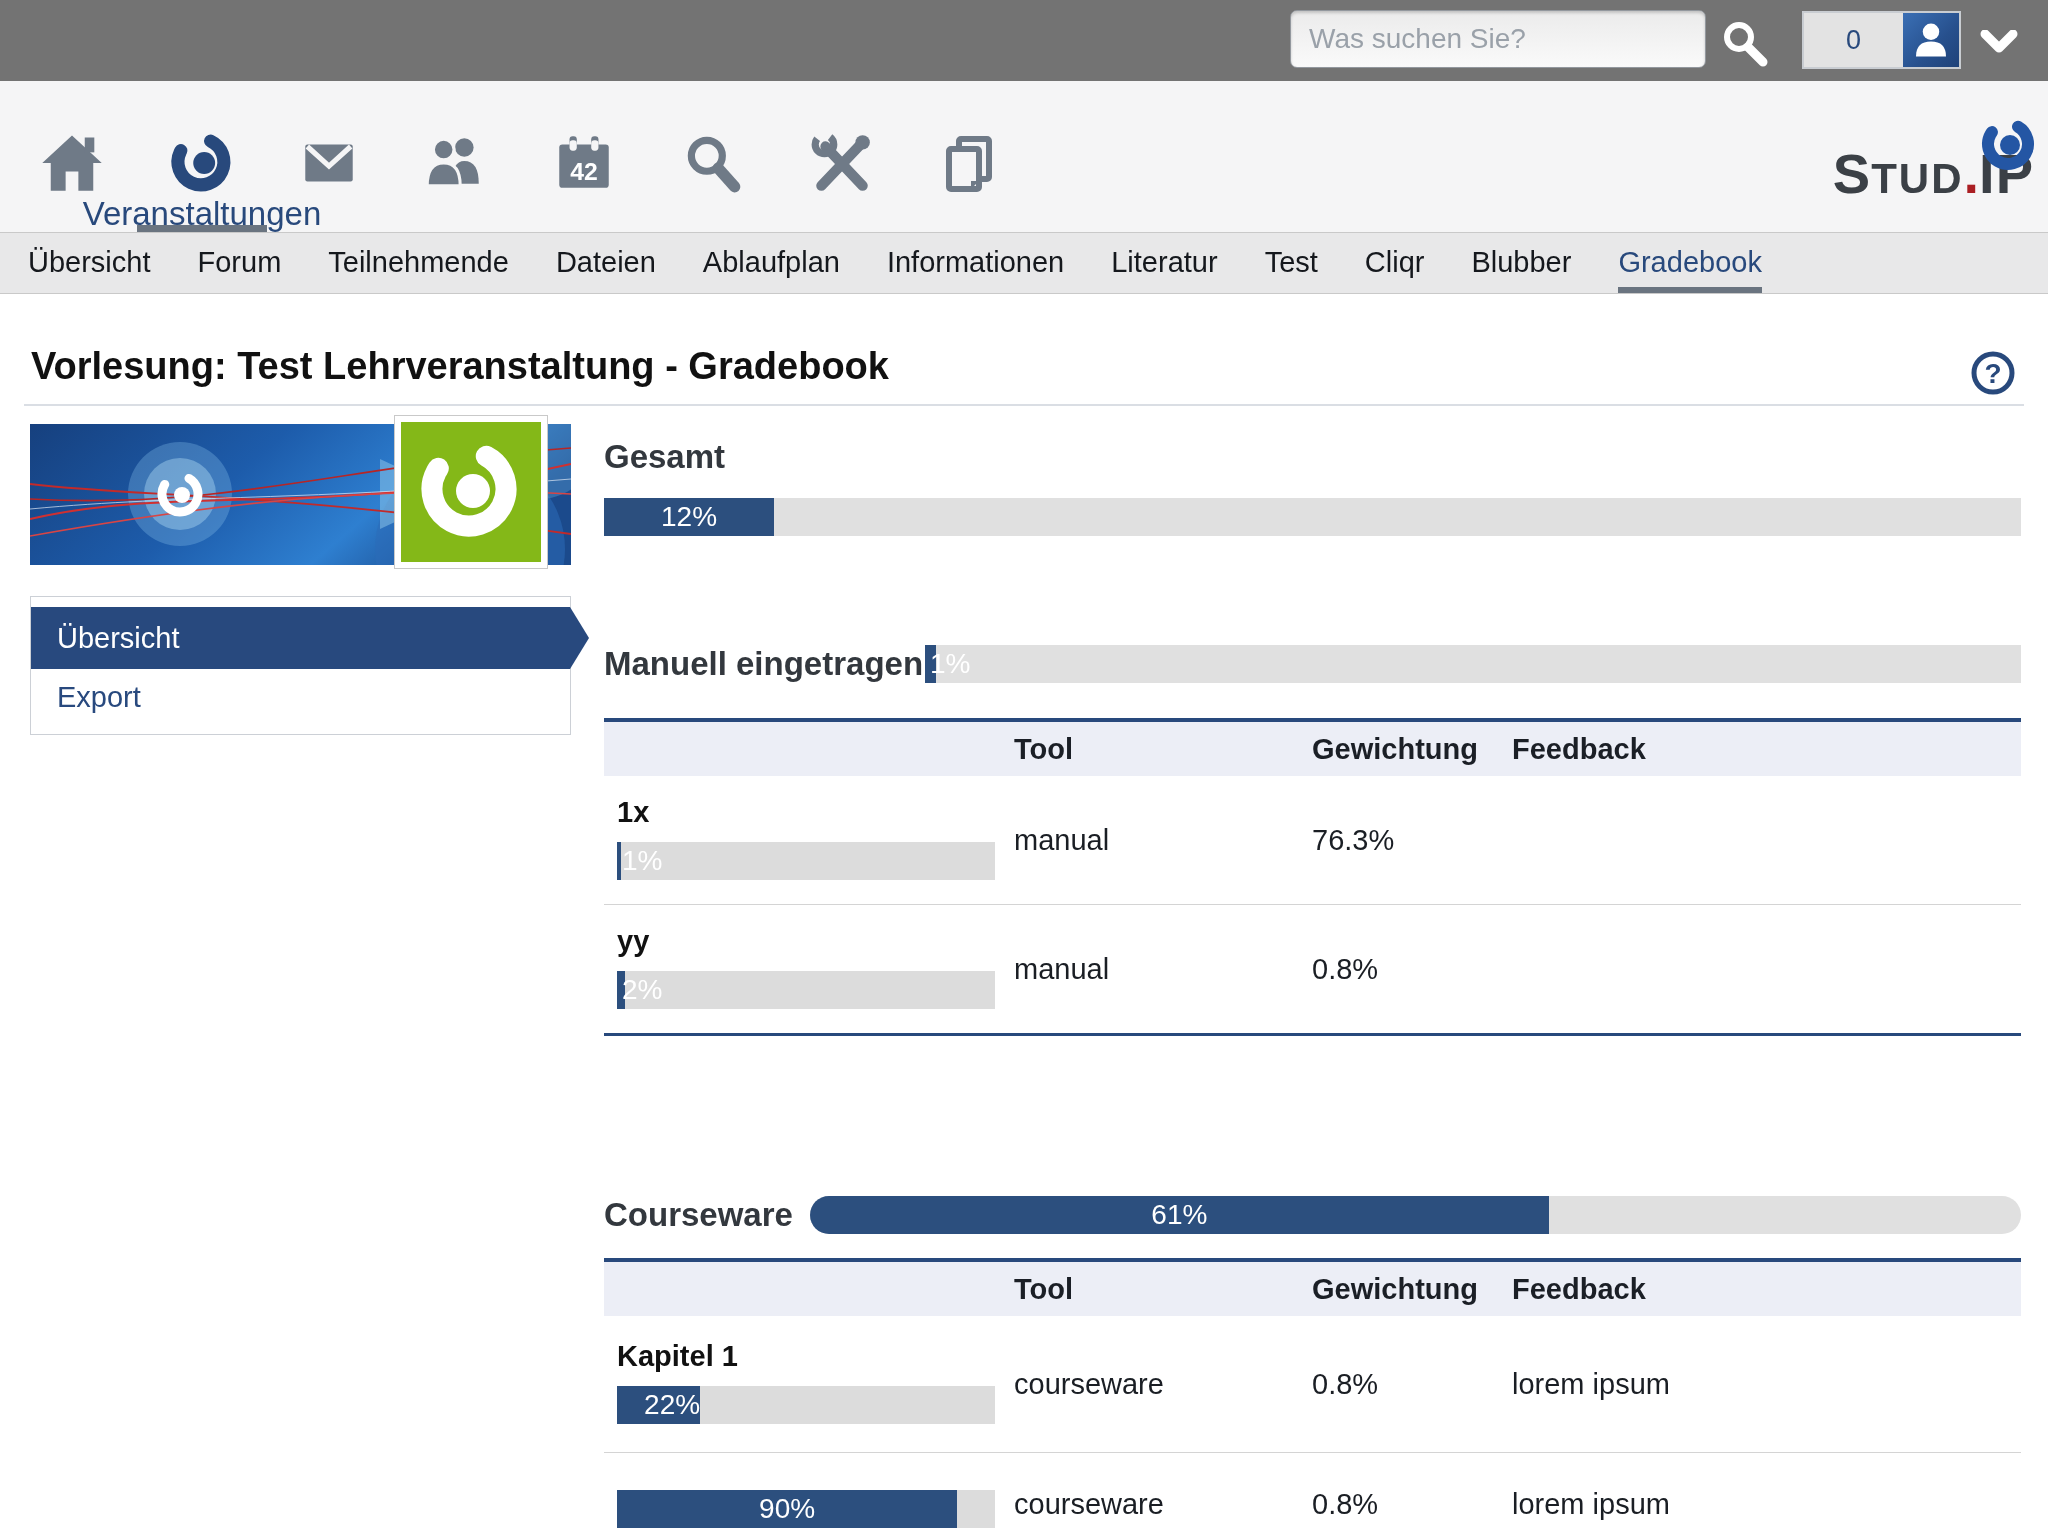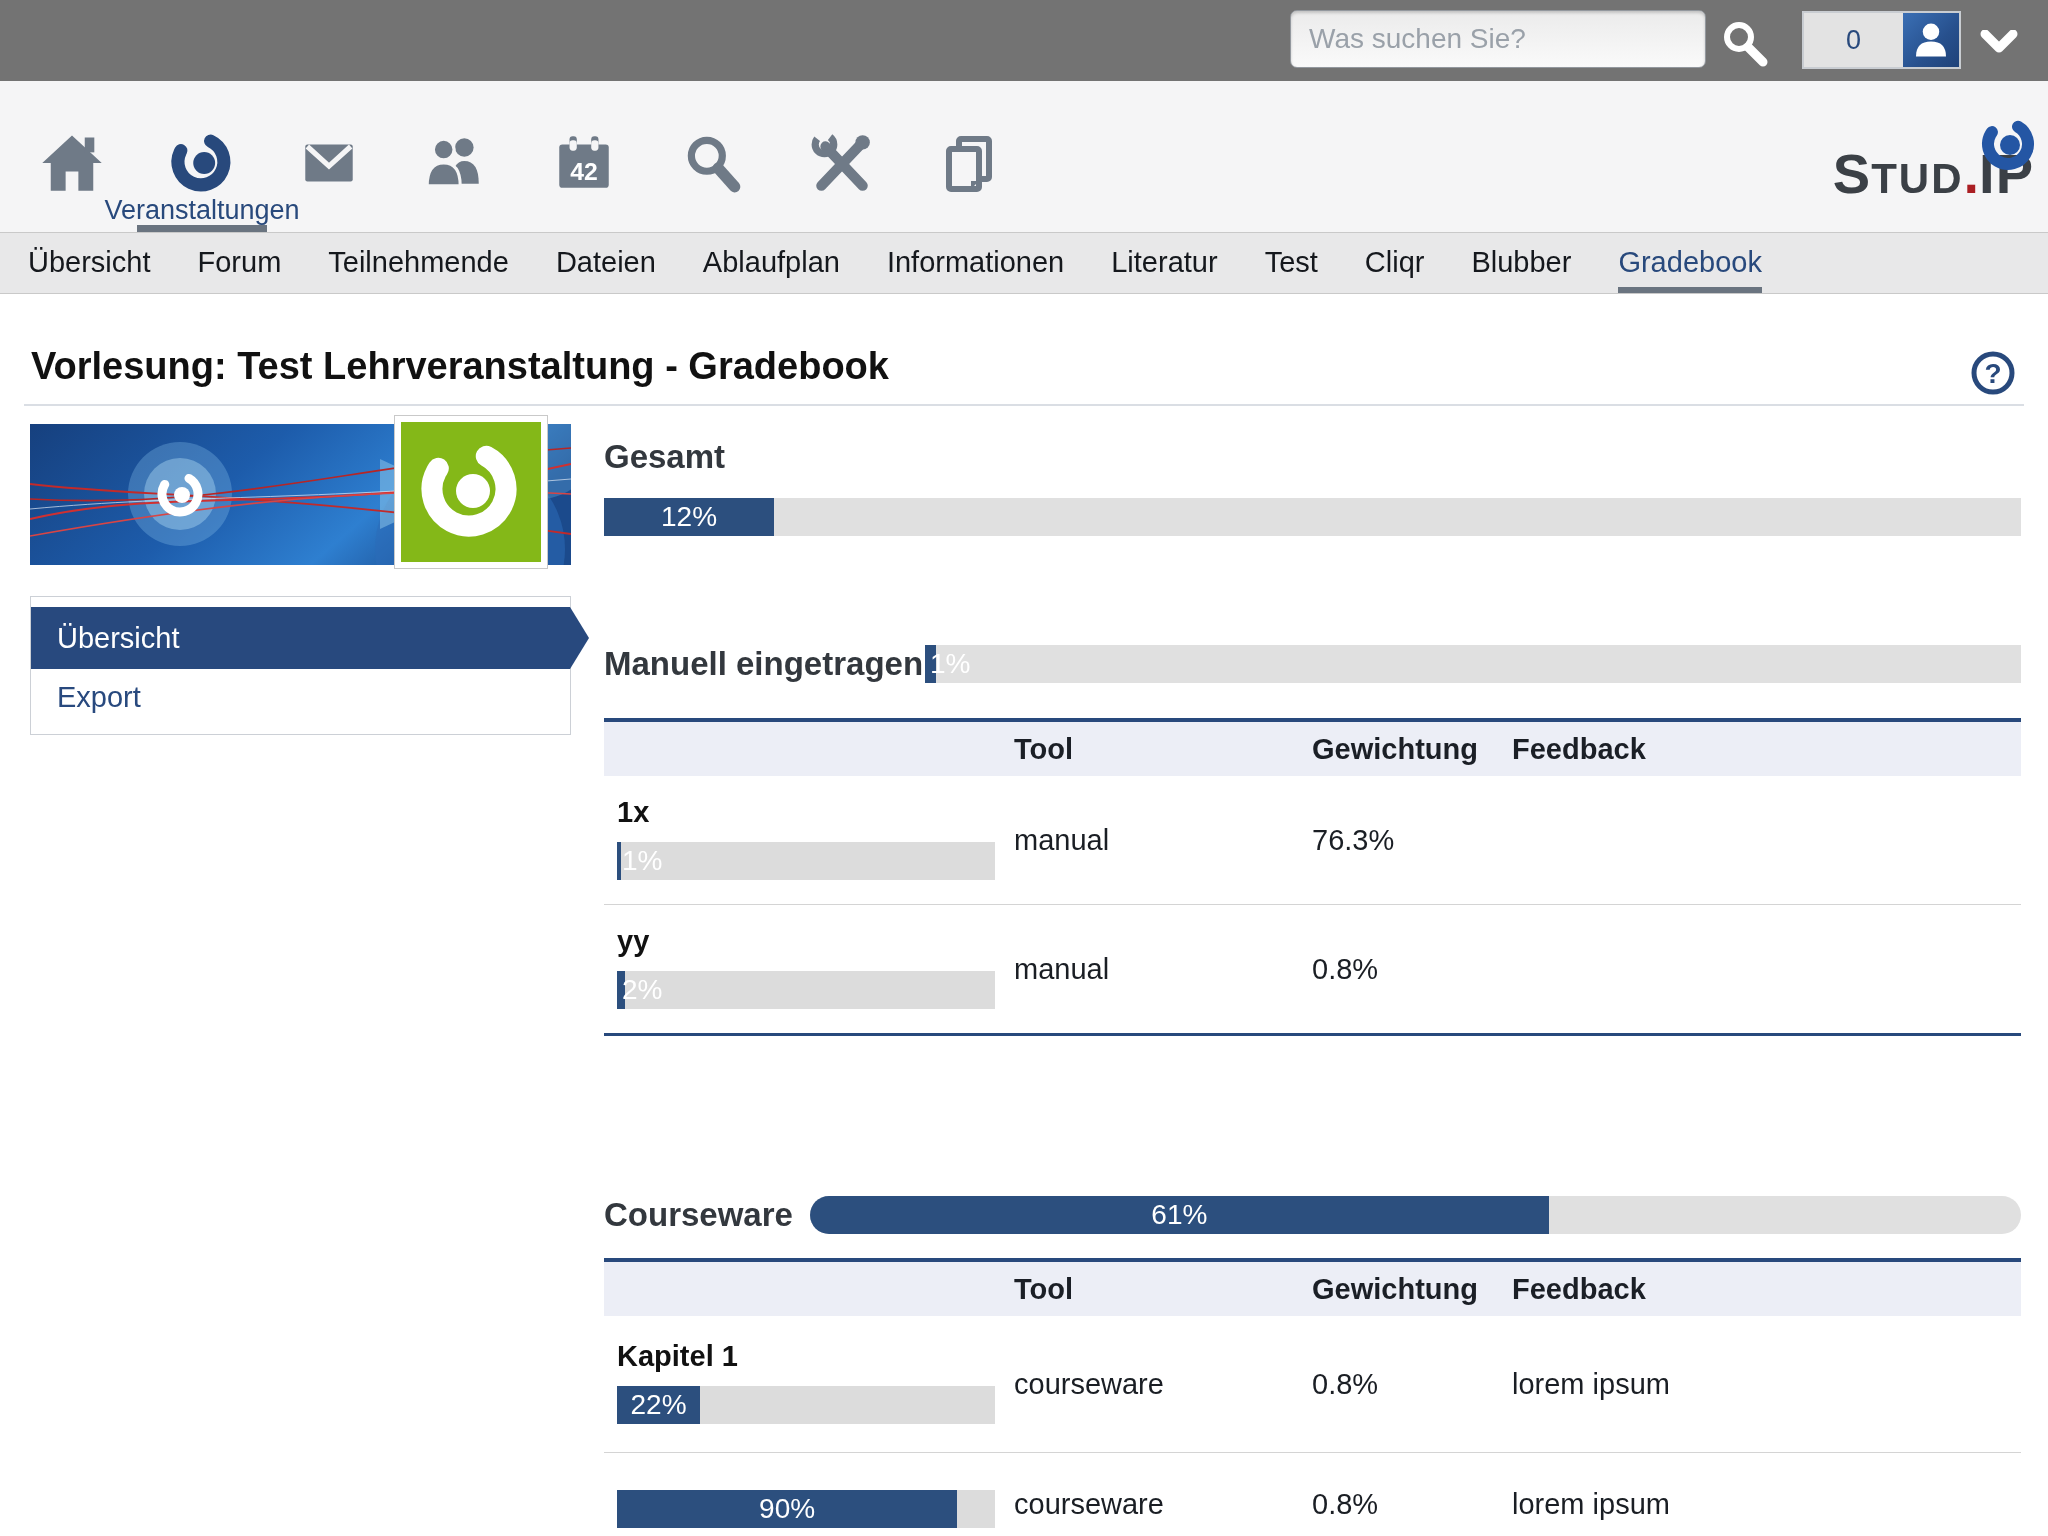--- a/index.html
+++ b/index.html
@@ -20,21 +20,21 @@
   }
   .searchbox::placeholder { color:#9aa1a9; }
   .topbar-search-btn { position:absolute; left:1720px; top:18px; width:50px; height:50px; background:none; border:none; cursor:pointer; }
   .user-widget { position:absolute; left:1802px; top:11px; height:58px; display:flex; border:2px solid #c9cdd2; }
   .user-count { width:99px; background:#e3e3e3; display:flex; align-items:center; justify-content:center; font-size:27px; color:#28497c; }
   .user-avatar { width:56px; background:linear-gradient(135deg,#3a6fb5 0%,#27508d 60%,#1f4279 100%); display:flex; align-items:center; justify-content:center; }
   .topbar-chevron { position:absolute; left:1980px; top:30px; background:none; border:none; cursor:pointer; }
   
   .toolbar { position:absolute; left:0; top:81px; width:2048px; height:151px; background:#f5f5f6; }
   .tool-item { position:absolute; top:47px; width:70px; height:70px; display:flex; align-items:center; justify-content:center; cursor:pointer; }
-  .tool-label { position:absolute; top:114px; width:400px; text-align:center; font-size:27px; color:#28497c; white-space:nowrap; }
+  .tool-label { position:absolute; top:114px; width:400px; text-align:center; font-size:33px; color:#28497c; white-space:nowrap; }
   .tool-underline { position:absolute; top:144px; width:130px; height:7px; background:#6a7480; }
   .logo { position:absolute; right:14px; top:60px; display:flex; align-items:baseline; font-weight:bold; color:#3b4046; }
   .logo .l-big { font-size:56px; letter-spacing:1px; }
   .logo .l-small { font-size:42px; letter-spacing:2px; }
   .logo .l-dot { font-size:56px; color:#aa1e23; }
   .logo-spiral { position:absolute; right:-6px; top:-28px; }
   
   .tabbar {
     position:absolute; left:0; top:232px; width:2048px; height:62px;
     background:#e8e8e9; border-top:1px solid #c9c9c9; border-bottom:1px solid #c9c9c9;
@@ -328,21 +328,21 @@
         <div class="gb-header">
           <div class="col-name"></div>
           <div class="col-tool">Tool</div>
           <div class="col-weight">Gewichtung</div>
           <div class="col-feedback">Feedback</div>
         </div>
         <div class="gb-row">
           <div class="col-name">
             <div class="row-name">Kapitel 1</div>
             <div class="bar minibar">
-              <div class="fill" style="width: 22%;">
+              <div class="fill" style="width: 22%; justify-content: flex-end;">
                 <span class="lbl">22%</span>
               </div>
             </div>
           </div>
           <div class="col-tool">courseware</div>
           <div class="col-weight">0.8%</div>
           <div class="col-feedback">lorem ipsum</div>
         </div>
         <div class="gb-row">
           <div class="col-name">

